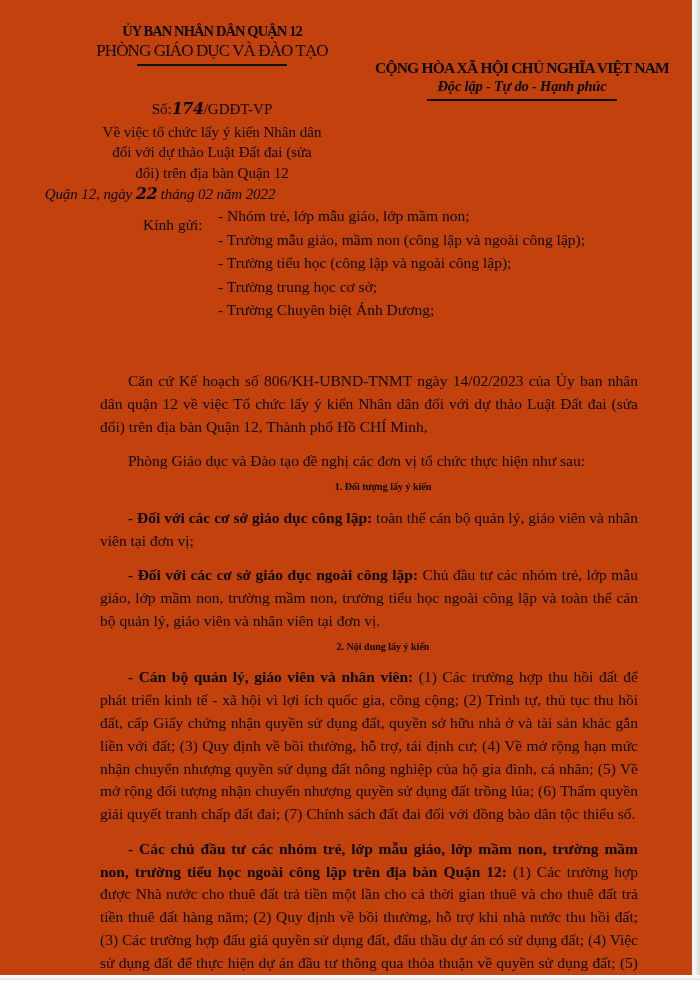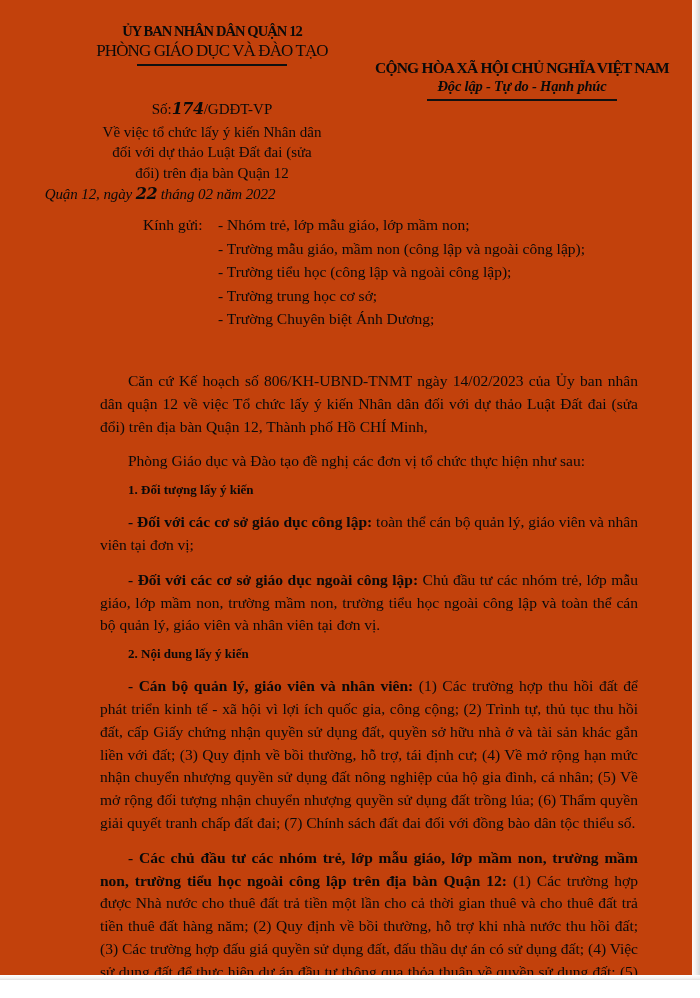--- a/index.html
+++ b/index.html
@@ -142,21 +142,21 @@
   
   .kinhgui {
     position: absolute;
     top: 197px;
     left: 143px;
     font-size: 15.5px;
     margin-top: 19px;
   }
   .recipients {
     position: absolute;
-    top: 213px;
+    top: 204px;
     left: 218px;
     font-size: 15.5px;
     line-height: 1.52;
   }
   .recipients div { white-space: nowrap; }
 
   
   .body-area {
     position: absolute;
     top: 358px;
@@ -165,24 +165,25 @@
   }
   p.para {
     margin: 12px 0 7px 0;
     font-size: 15.5px;
     line-height: 1.47;
     text-align: justify;
     text-indent: 28px;
   }
   p.heading {
     margin: 3px 0 7px 0;
-    font-size: 13px;
+    font-size: 10px;
     line-height: 1.47;
     font-weight: bold;
     text-indent: 28px;
+    text-align: center;
   }
   .b { font-weight: bold; }
 </style>
 </head>
 <body>
 
 <div id="page">
 
   <div class="masthead">
     <div class="mast-left">

